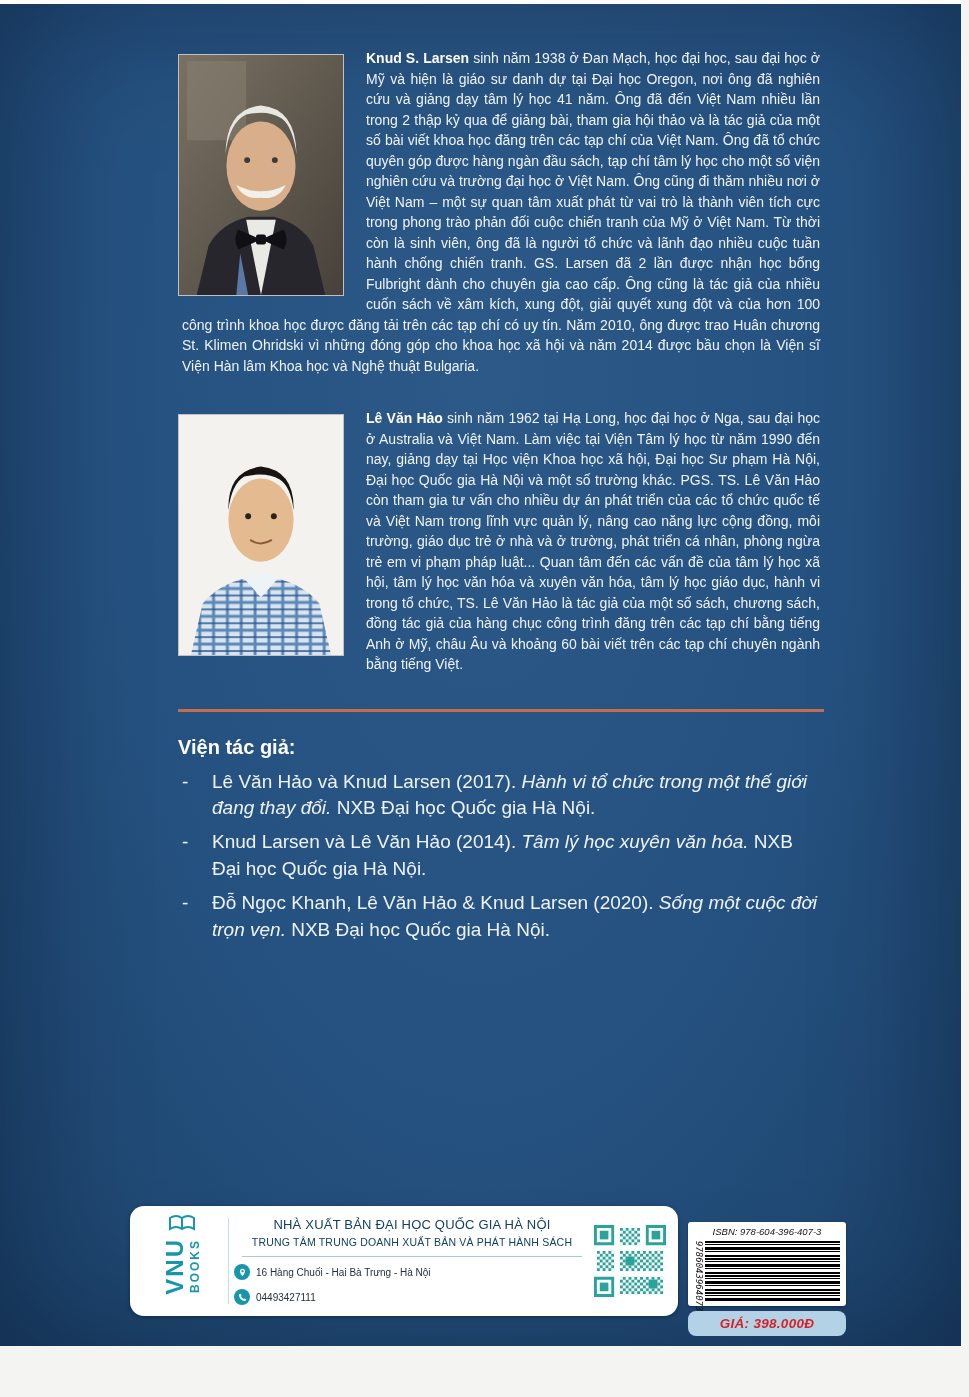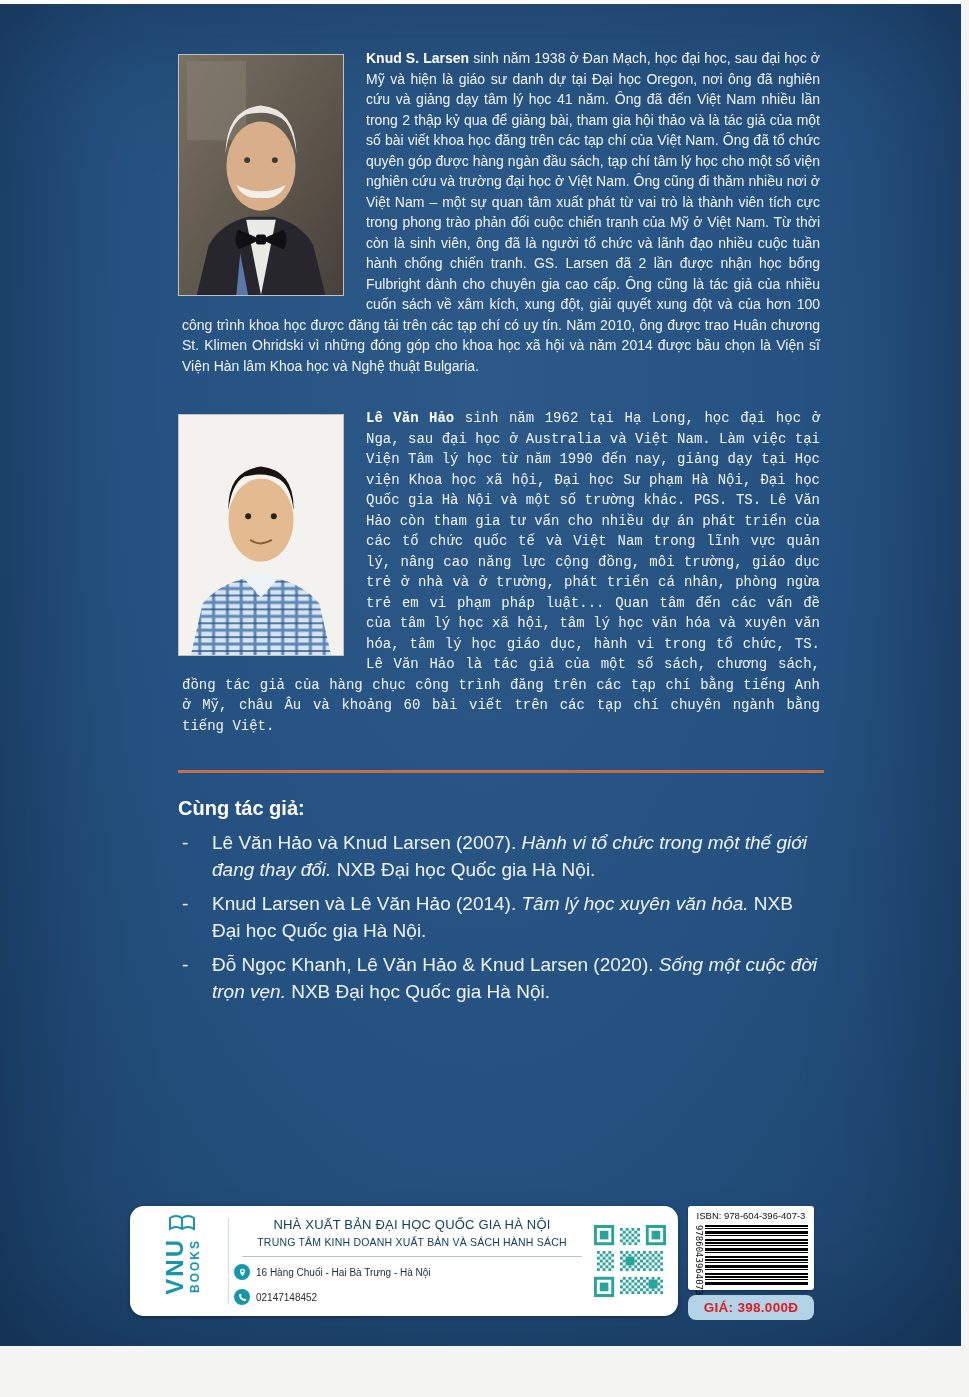--- a/index.html
+++ b/index.html
@@ -6,21 +6,21 @@
   body{font-family:"Liberation Sans", sans-serif; background:#ffffff;}
   .page{position:relative;width:969px;height:1397px;background:#fdfdfd;overflow:hidden;}
   .cover{position:absolute;left:0;top:4px;width:961px;height:1342px;
          background:radial-gradient(ellipse at 50% 28%, #2c5987 0%, #255180 55%, #1b4168 100%);
          box-shadow:inset 0 0 140px rgba(0,10,30,.35);}
   .content{position:absolute;left:178px;top:40px;width:646px;color:#f2f6fa;}
 
   
   .author{clear:both;}
   .author::after{content:"";display:block;clear:both;}
-  .author + .author{margin-top:28px;font-family:Liberation Mono, monospace;}
+  .author + .author{margin-top:28px;}
   .photo{float:left;width:166px;height:242px;margin:6px 22px 6px 0;
          border:1px solid rgba(255,255,255,.55);box-sizing:border-box;background:#777;}
   .photo svg{display:block;width:100%;height:100%;}
   .bio{margin:4px;text-align:justify;font-size:14px;line-height:1.465;color:#eef3f9;}
   .bio strong{color:#ffffff;}
 
   .divider{border:none;border-top:3px solid #c06e4c;margin:30px 0 0 0;clear:both;}
 
   .also-by h3{margin:24px 0 10px 0;font-size:20px;color:#ffffff;}
   .also-by ul{list-style:none;margin:0;padding:0;}
@@ -48,21 +48,21 @@
   .contact-col{display:flex;flex-direction:column;gap:9px;}
   .contact-col.c1{width:206px;}
   .contact-col.c2{width:142px;}
   .citem{display:flex;align-items:center;gap:6px;font-size:10px;color:#23303a;}
   .cicon{flex:none;width:16px;height:16px;border-radius:50%;background:#1796ab;
          display:flex;align-items:center;justify-content:center;}
   .cicon svg{width:9px;height:9px;}
   .qr{position:absolute;right:12px;top:19px;width:72px;height:72px;}
   .qr svg{width:100%;height:100%;}
 
-  .isbn-panel{position:absolute;left:558px;top:0;width:126px;}
+  .isbn-panel{position:absolute;left:558px;top:16px;width:158px;font-style:italic;}
   .isbn-box{background:#ffffff;height:84px;border-radius:3px;position:relative;box-shadow:0 1px 3px rgba(0,0,0,.3);}
   .isbn-label{font-size:9.5px;color:#111;text-align:center;padding-top:4px;}
   .barcode-wrap{position:absolute;left:6px;right:6px;top:19px;bottom:5px;display:flex;gap:2px;}
   .bc-num{writing-mode:vertical-rl;font-size:9px;color:#111;font-family:"DejaVu Sans Mono", monospace;line-height:1;}
   .bars{flex:1;background:repeating-linear-gradient(to bottom,
         #000 0 2px, #fff 2px 3px, #000 3px 4px, #fff 4px 6px, #000 6px 9px,
         #fff 9px 10px, #000 10px 11px, #fff 11px 14px, #000 14px 16px, #fff 16px 17px);}
   .price-box{margin-top:5px;height:25px;background:#b3d2e6;border-radius:8px;
              display:flex;align-items:center;justify-content:center;}
   .price{color:#d61f26;font-weight:bold;font-size:13.5px;letter-spacing:.3px;}
@@ -122,25 +122,25 @@
             <circle cx="96" cy="102" r="3" fill="#2a2118"></circle>
             <path d="M72 126 Q83 133 94 126" stroke="#8a5a3a" stroke-width="2" fill="none"></path>
           </svg>
         </div>
         <p class="bio"><strong>Lê Văn Hảo</strong><span> sinh năm 1962 tại Hạ Long, học đại học ở Nga, sau đại học ở Australia và Việt Nam. Làm việc tại Viện Tâm lý học từ năm 1990 đến nay, giảng dạy tại Học viện Khoa học xã hội, Đại học Sư phạm Hà Nội, Đại học Quốc gia Hà Nội và một số trường khác. PGS. TS. Lê Văn Hảo còn tham gia tư vấn cho nhiều dự án phát triển của các tổ chức quốc tế và Việt Nam trong lĩnh vực quản lý, nâng cao năng lực cộng đồng, môi trường, giáo dục trẻ ở nhà và ở trường, phát triển cá nhân, phòng ngừa trẻ em vi phạm pháp luật... Quan tâm đến các vấn đề của tâm lý học xã hội, tâm lý học văn hóa và xuyên văn hóa, tâm lý học giáo dục, hành vi trong tổ chức, TS. Lê Văn Hảo là tác giả của một số sách, chương sách, đồng tác giả của hàng chục công trình đăng trên các tạp chí bằng tiếng Anh ở Mỹ, châu Âu và khoảng 60 bài viết trên các tạp chí chuyên ngành bằng tiếng Việt.</span></p>
       </section>
 
       <hr class="divider">
 
       <div class="also-by">
-        <h3>Cùng tác giả:</h3>
+        <h3>Viện tác giả:</h3>
         <ul>
           <li>
             <span class="dash">-</span>
-            <span class="entry"><span>Lê Văn Hảo và Knud Larsen (2007). </span><em>Hành vi tổ chức trong một thế giới đang thay đổi.</em><span> NXB Đại học Quốc gia Hà Nội.</span></span>
+            <span class="entry"><span>Lê Văn Hảo và Knud Larsen (2017). </span><em>Hành vi tổ chức trong một thế giới đang thay đổi.</em><span> NXB Đại học Quốc gia Hà Nội.</span></span>
           </li>
           <li>
             <span class="dash">-</span>
             <span class="entry"><span>Knud Larsen và Lê Văn Hảo (2014). </span><em>Tâm lý học xuyên văn hóa.</em><span> NXB Đại học Quốc gia Hà Nội.</span></span>
           </li>
           <li>
             <span class="dash">-</span>
             <span class="entry"><span>Đỗ Ngọc Khanh, Lê Văn Hảo &amp; Knud Larsen (2020). </span><em>Sống một cuộc đời trọn vẹn.</em><span> NXB Đại học Quốc gia Hà Nội.</span></span>
           </li>
         </ul>
@@ -155,40 +155,40 @@
             <path d="M14 4 V15" stroke="#1796ab" stroke-width="2"></path>
           </svg>
           <div class="vnu-cols">
             <span class="vnu-vert vnu-big">VNU</span>
             <span class="vnu-vert vnu-small">BOOKS</span>
           </div>
         </div>
         <div class="vsep"></div>
         <div class="pub-titles">
           <div class="pub-name">NHÀ XUẤT BẢN ĐẠI HỌC QUỐC GIA HÀ NỘI</div>
-          <div class="pub-sub">TRUNG TÂM KINH DOANH XUẤT BẢN VÀ SÁCH HÀNH SÁCH</div>
+          <div class="pub-sub">TRUNG TÂM TRUNG DOANH XUẤT BẢN VÀ PHÁT HÀNH SÁCH</div>
         </div>
         <div class="titles-rule"></div>
         <div class="contacts">
           <div class="contact-col c1">
             <div class="citem">
               <span class="cicon">
                 <svg viewBox="0 0 12 12">
                     <path d="M6 1a3.4 3.4 0 0 0-3.4 3.4C2.6 6.9 6 11 6 11s3.4-4.1 3.4-6.6A3.4 3.4 0 0 0 6 1zm0 4.8a1.5 1.5 0 1 1 0-3 1.5 1.5 0 0 1 0 3z" fill="#fff"></path>
                   </svg>
               </span>
               <span>16 Hàng Chuối - Hai Bà Trưng - Hà Nội</span>
             </div>
             <div class="citem">
               <span class="cicon">
                 <svg viewBox="0 0 12 12">
                     <path d="M3.2 1C2.2 1 1.1 2 1.3 3.2 1.9 7 5 10.1 8.8 10.7 10 10.9 11 9.8 11 8.8L9.2 7.2 7.8 8C6.4 7.4 4.6 5.6 4 4.2L4.8 2.8 3.2 1z" fill="#fff"></path>
                   </svg>
               </span>
-              <span>02147148452</span>
+              <span>04493427111</span>
             </div>
           </div>
         </div>
         <div class="qr">
           <svg viewBox="0 0 25 25">
             <defs>
               <pattern id="qrp" width="2" height="2" patternUnits="userSpaceOnUse">
                 <rect width="1" height="1" fill="#2aa39b"></rect>
                   <rect x="1" y="1" width="1" height="1" fill="#2aa39b"></rect>
               </pattern>

